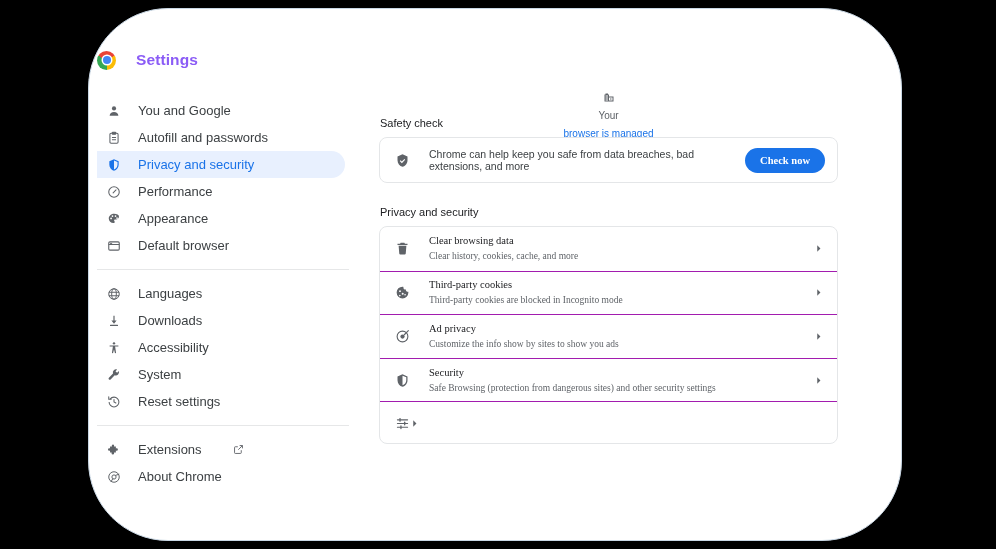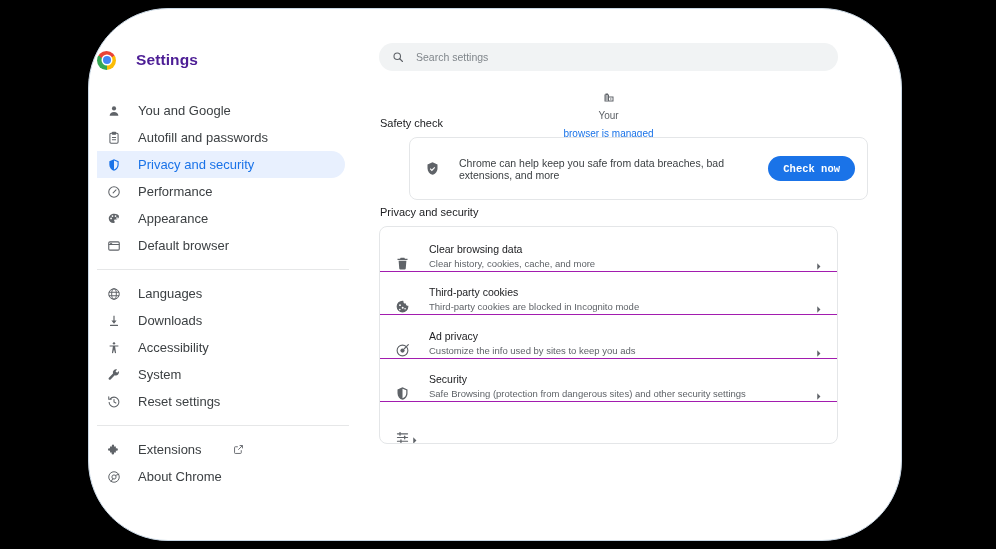--- a/index.html
+++ b/index.html
@@ -56,21 +56,21 @@
     left: 50%; top: 50%;
     transform: translate(-50%, -50%);
     width: 8px; height: 8px;
     border-radius: 50%;
     background: #4285f4;
     box-shadow: 0 0 0 1.5px #ffffff;
   }
   #brand .brand-title {
     font-size: 15.5px;
     font-weight: bold;
-    color: #4c1d95;
+    color: #8b5cf6;
     letter-spacing: .1px;
   }
 
   .nav-item {
     display: flex;
     align-items: center;
     gap: 17px;
     height: 27px;
     margin: 0 34px 0 8px;
     padding-left: 9px;
@@ -172,58 +172,58 @@
     left: 0;
     width: 459px;
     background: #ffffff;
     border: 1px solid #e4e6e8;
     border-radius: 8px;
     overflow: hidden;
   }
 
   #safety-card {
     top: 128px;
-    height: 63px;
+    height: 46px;
     display: flex;
     align-items: center;
     padding: 0 12px 0 15px;
-    margin-left: 30px;
   }
   #safety-card .sc-icon { width: 15px; height: 15px; color: #5f6368; flex: none; }
   #safety-card .sc-icon svg { width: 15px; height: 15px; display: block; }
   #safety-card .sc-text {
     flex: 1;
     margin-left: 19px;
     font-size: 10.5px;
     color: #3c4043;
   }
   #check-now-btn {
     border: none;
     background: #1a73e8;
     color: #ffffff;
-    font-family: Liberation Mono, monospace;
+    font-family: Liberation Serif, serif;
     font-size: 10.5px;
     font-weight: bold;
     height: 25px;
     padding: 0 15px;
     border-radius: 13px;
     cursor: pointer;
   }
 
   #privsec-card {
     top: 217px;
     height: 218px;
   }
   .setting-row {
     position: relative;
     height: 43.6px;
     display: flex;
-    align-items: flex-end;
+    align-items: center;
     padding: 0 14px 0 15px;
     cursor: pointer;
+    font-family: Liberation Serif, serif;
   }
   .setting-row + .setting-row { border-top: 1px solid #a21caf; }
   .setting-row .row-icon { width: 15px; height: 15px; color: #5f6368; flex: none; }
   .setting-row .row-icon svg { width: 15px; height: 15px; display: block; }
   .setting-row .row-texts { margin-left: 19px; flex: 1; }
   .setting-row .row-title { font-size: 10.5px; color: #202124; line-height: 14px; }
   .setting-row .row-sub { font-size: 9.5px; color: #5f6368; line-height: 14px; margin-top: 1px; }
   .setting-row .row-chevron { color: #5f6368; width: 9px; height: 9px; flex: none; }
   .setting-row .row-chevron svg { width: 9px; height: 9px; display: block; }
 </style>
@@ -374,29 +374,20 @@
               </svg>
             </span>
             <span>About Chrome</span>
           </div>
         </div>
       </div>
   </div>
 
   <div id="main">
 
-    <div id="search-box">
-      <span class="s-icon">
-        <svg viewBox="0 0 24 24" fill="none" stroke="currentColor" stroke-width="2.2">
-          <circle cx="10.5" cy="10.5" r="6.5"></circle>
-            <line x1="15.5" y1="15.5" x2="21" y2="21" stroke-linecap="round"></line>
-        </svg>
-      </span>
-      <input id="search-input" type="text" placeholder="Search settings" style="">
-    </div>
 
     <div id="managed-notice">
       <span class="bld-icon">
         <svg viewBox="0 0 24 24" fill="currentColor">
           <path d="M3 21V7h9v4h9v10H3zm2-2h5v-2H5v2zm0-4h5v-2H5v2zm0-4h5V9H5v2zm0-4h5V5H5v2zm7 12h7v-6h-7v6zm2-4h3v-1h-3v1zm0 2.5h3v-1h-3v1z"></path>
         </svg>
       </span>
       <span>Your </span>
         <a>browser is managed</a>
         <span> by your organization</span>
@@ -452,21 +443,21 @@
         <div class="setting-row">
           <span class="row-icon">
             <svg viewBox="0 0 24 24" fill="none" stroke="currentColor" stroke-width="1.8">
               <circle cx="12" cy="12" r="8.6"></circle>
               <circle cx="12" cy="12" r="3.4" fill="currentColor" stroke="none"></circle>
               <line x1="14.8" y1="9.2" x2="21.4" y2="2.6" stroke-linecap="round"></line>
             </svg>
           </span>
           <div class="row-texts">
             <div class="row-title">Ad privacy</div>
-            <div class="row-sub">Customize the info used by sites to keep you ads</div>
+            <div class="row-sub">Customize the info show by sites to show you ads</div>
           </div>
           <span class="row-chevron">
             <svg viewBox="0 0 24 24" fill="currentColor">
               <path d="M8.6 3.4L17.2 12l-8.6 8.6V3.4z"></path>
             </svg>
           </span>
         </div>
         <div class="setting-row">
           <span class="row-icon">
             <svg viewBox="0 0 24 24" fill="currentColor">

